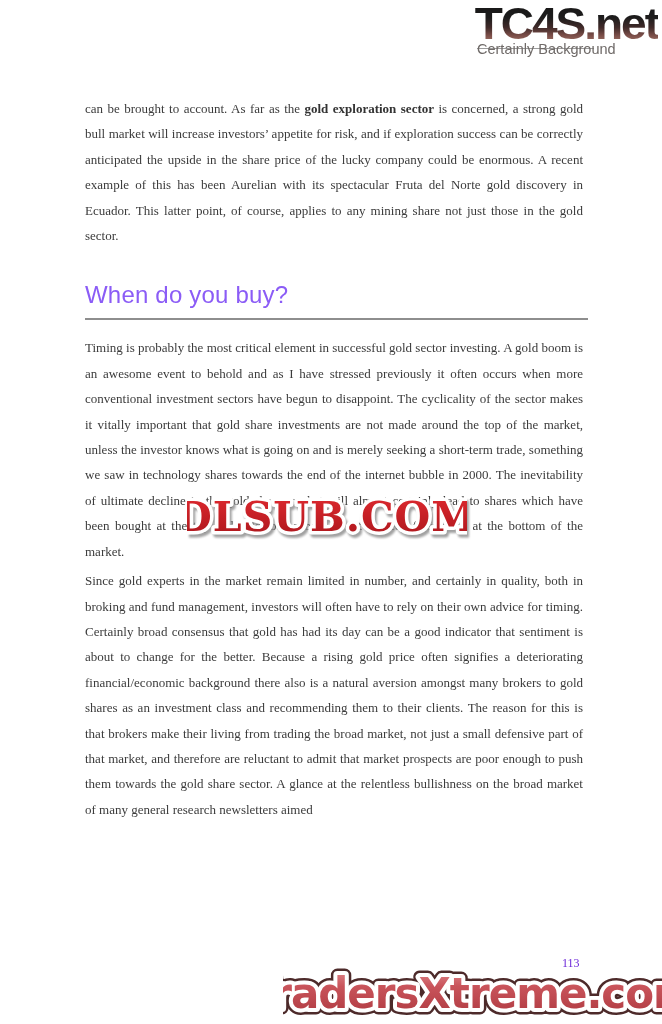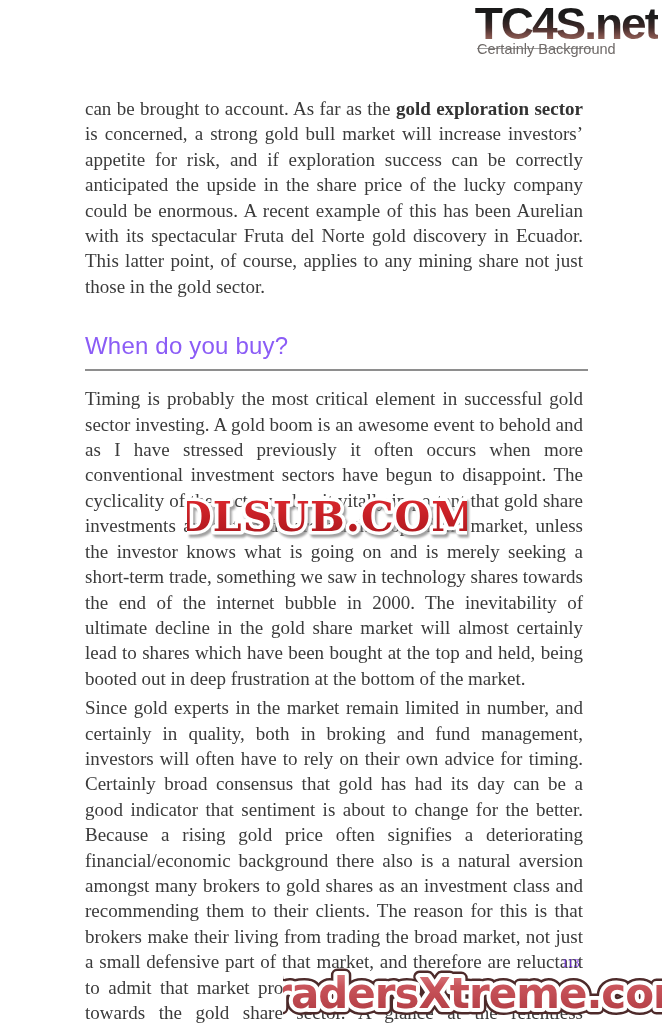--- a/index.html
+++ b/index.html
@@ -37,21 +37,21 @@
     white-space:nowrap;
   }
 
   
   .content{
     position:absolute;left:85px;top:96px;width:498px;
     color:#3b3b3b;
   }
   .body-para{
     margin:0;
-    font-size:19px;line-height:25.4px;
+    font-size:13px;line-height:25.4px;
     text-align:justify;
   }
   .body-para b{font-weight:bold;color:#333;}
   .para-2{margin-top:15px;}
   .para-3{margin-top:4px;}
 
   .section-heading{
     margin:33px 0 0 0;
     font-family:"Liberation Sans","DejaVu Sans",sans-serif;
     font-weight:400;

